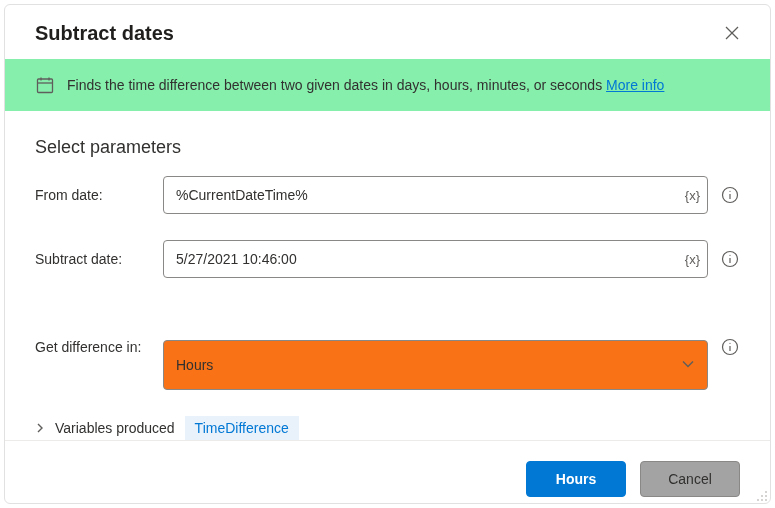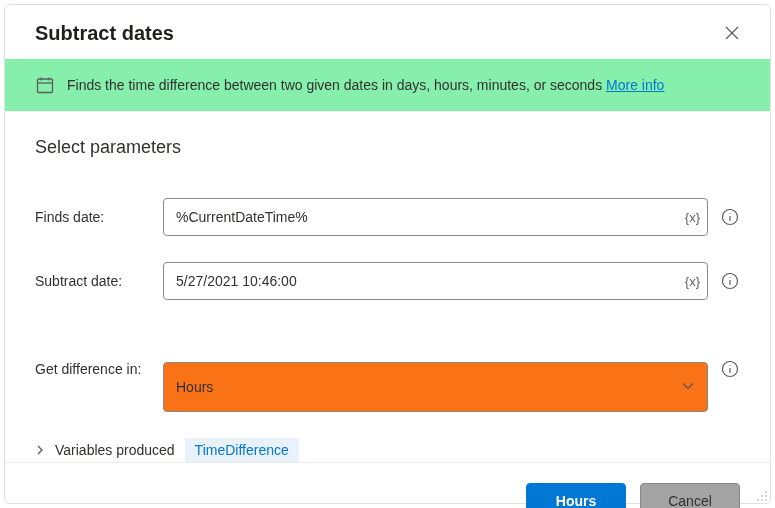--- a/index.html
+++ b/index.html
@@ -60,21 +60,21 @@
     text-decoration: underline;
     cursor: pointer;
   }
   .content {
     padding: 26px 30px 0 30px;
     flex: 1;
   }
   .section-title {
     font-size: 18px;
     color: #323130;
-    margin-bottom: 40px;
+    margin-bottom: 18px;
   }
   .form-row {
     display: flex;
     align-items: center;
     margin-bottom: 26px;
   }
   .form-label {
     width: 128px;
     font-size: 14px;
     color: #323130;
@@ -236,21 +236,21 @@
     </span>
     <span>
       <span>Finds the time difference between two given dates in days, hours, minutes, or seconds </span><a>More info</a>
     </span>
   </div>
 
   <div class="content">
     <div class="section-title">Select parameters</div>
 
     <div class="form-row">
-      <div class="form-label">Finds date:</div>
+      <div class="form-label">From date:</div>
       <div class="input-wrap">
         <input class="text-input" value="%CurrentDateTime%" style="">
         <span class="input-inner-icon">{x}</span>
       </div>
       <span class="info-icon-btn">
         <svg viewBox="0 0 18 18" fill="none" stroke="currentColor" stroke-width="1.2">
           <circle cx="9" cy="9" r="7.5"></circle>
             <line x1="9" y1="8" x2="9" y2="13"></line>
             <circle cx="9" cy="5.3" r="0.6" fill="currentColor" stroke="none"></circle>
         </svg>

